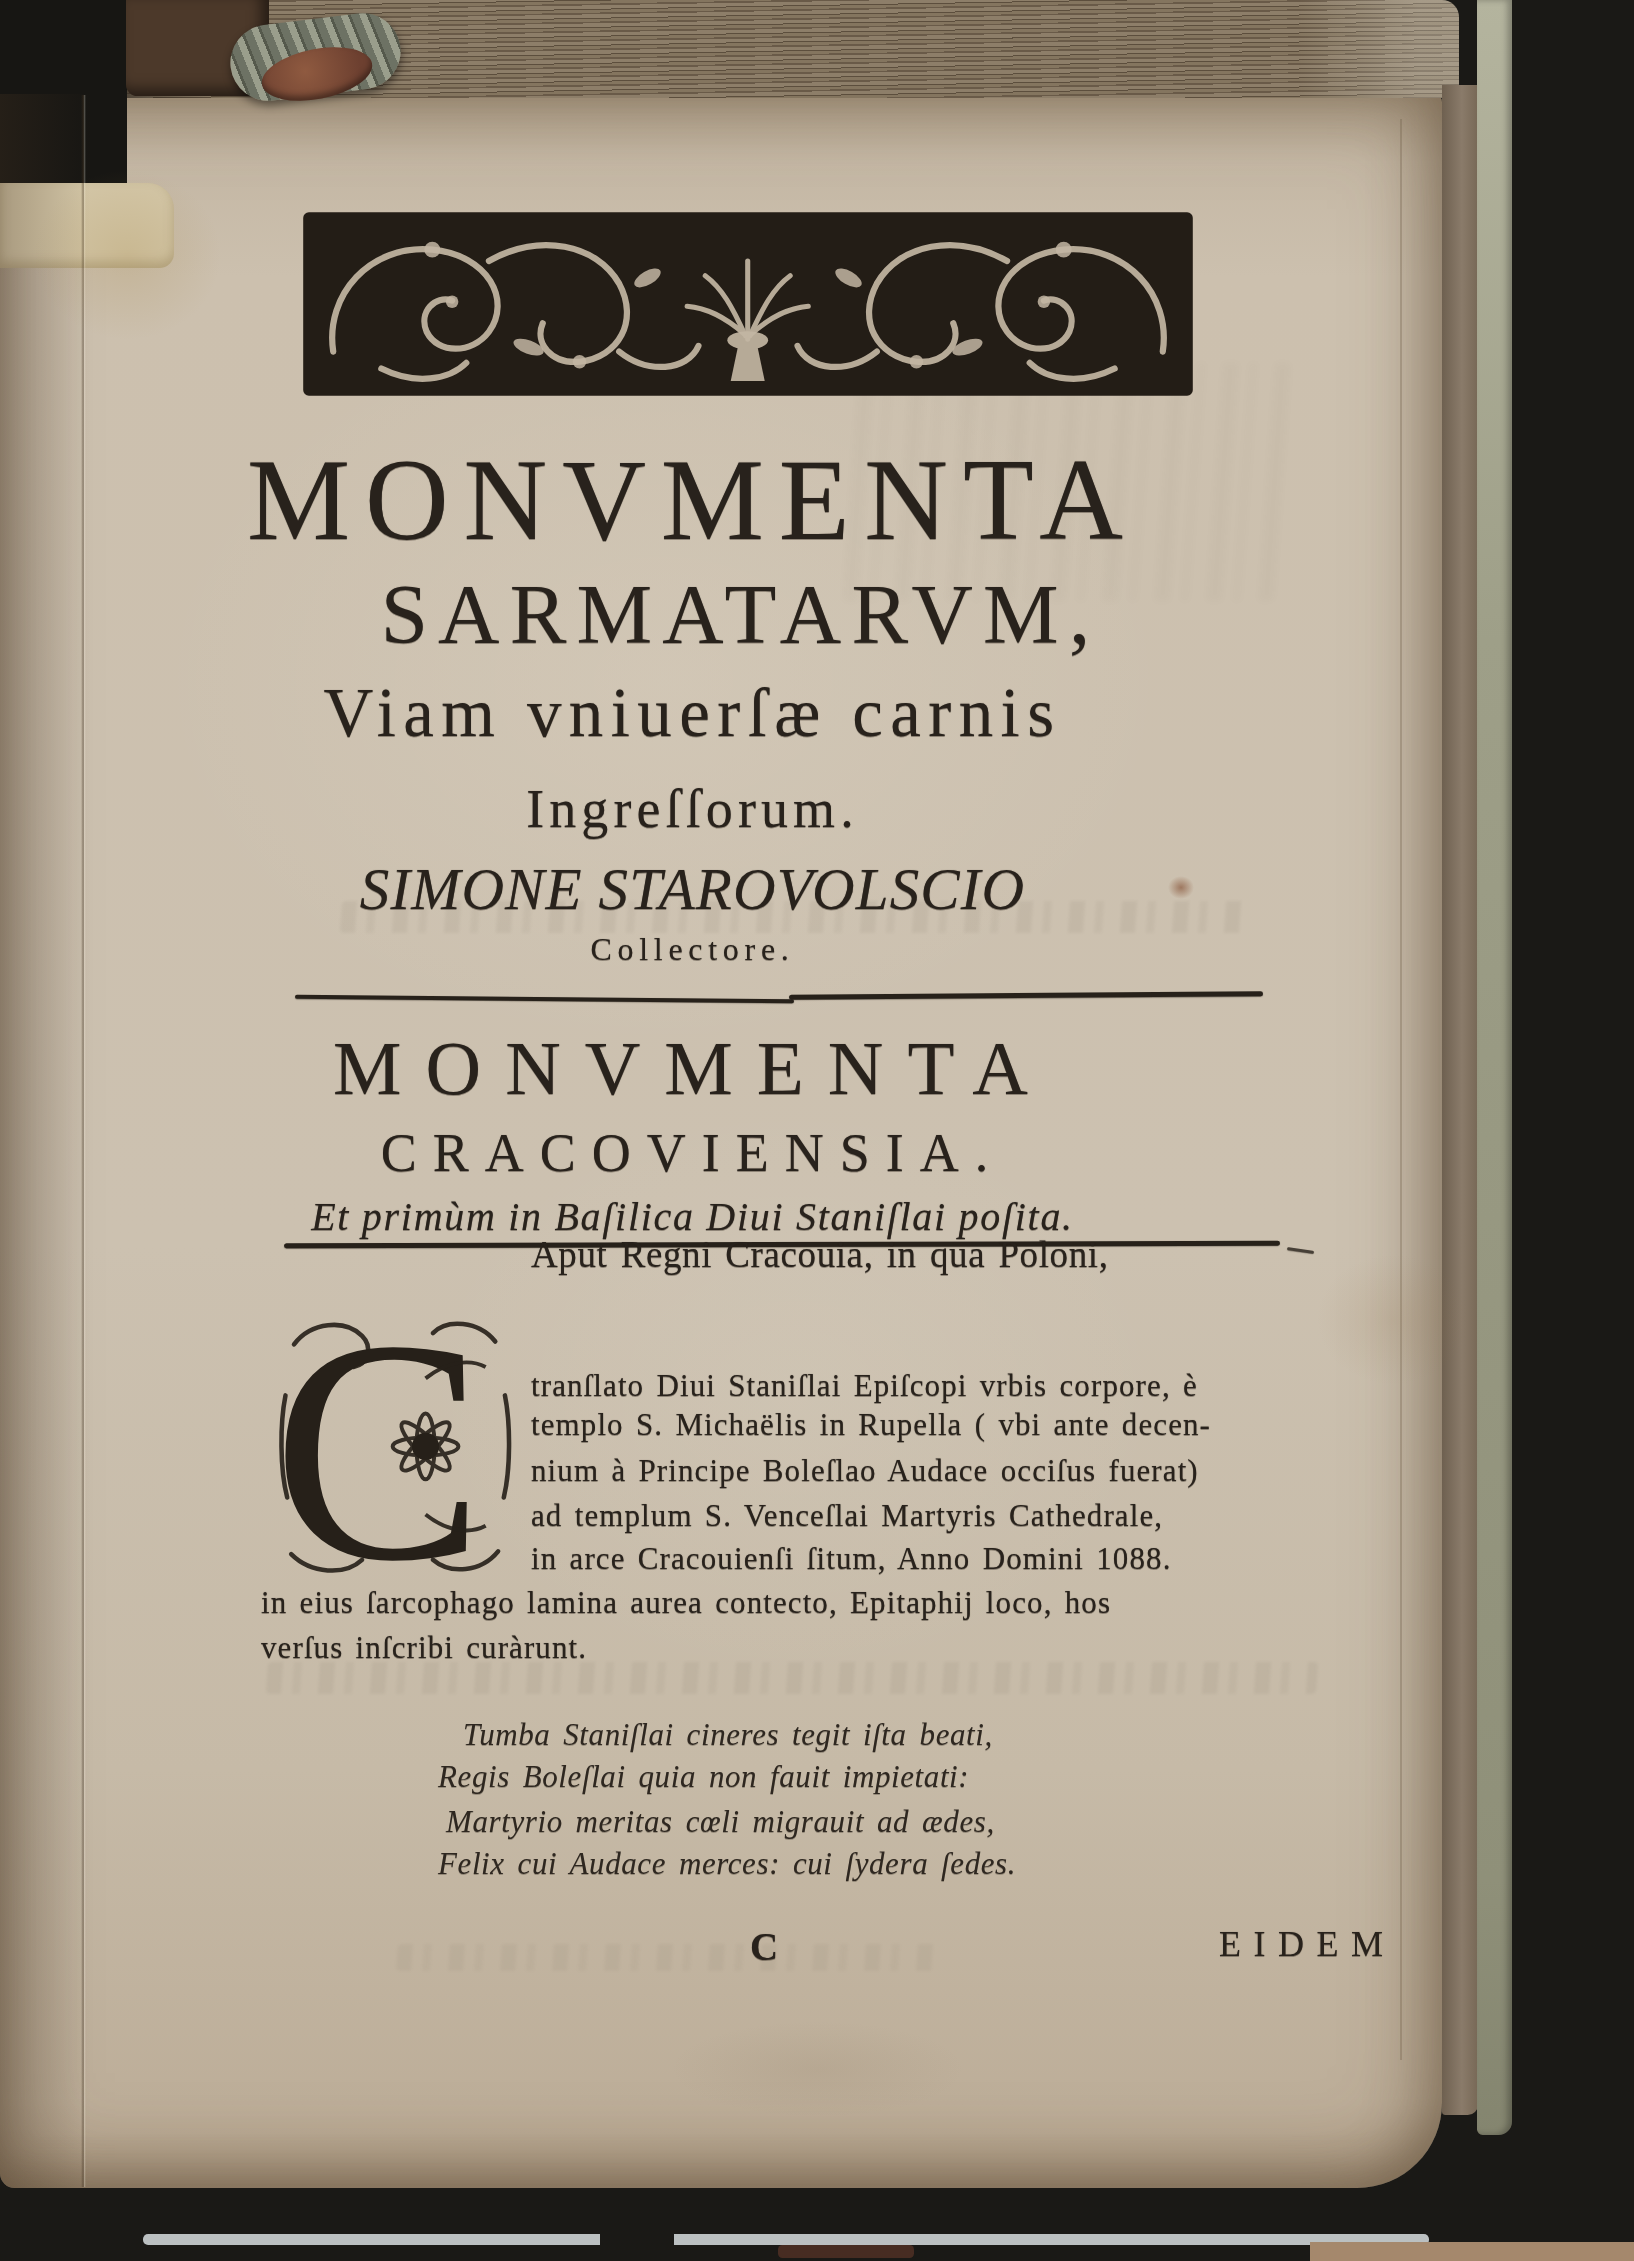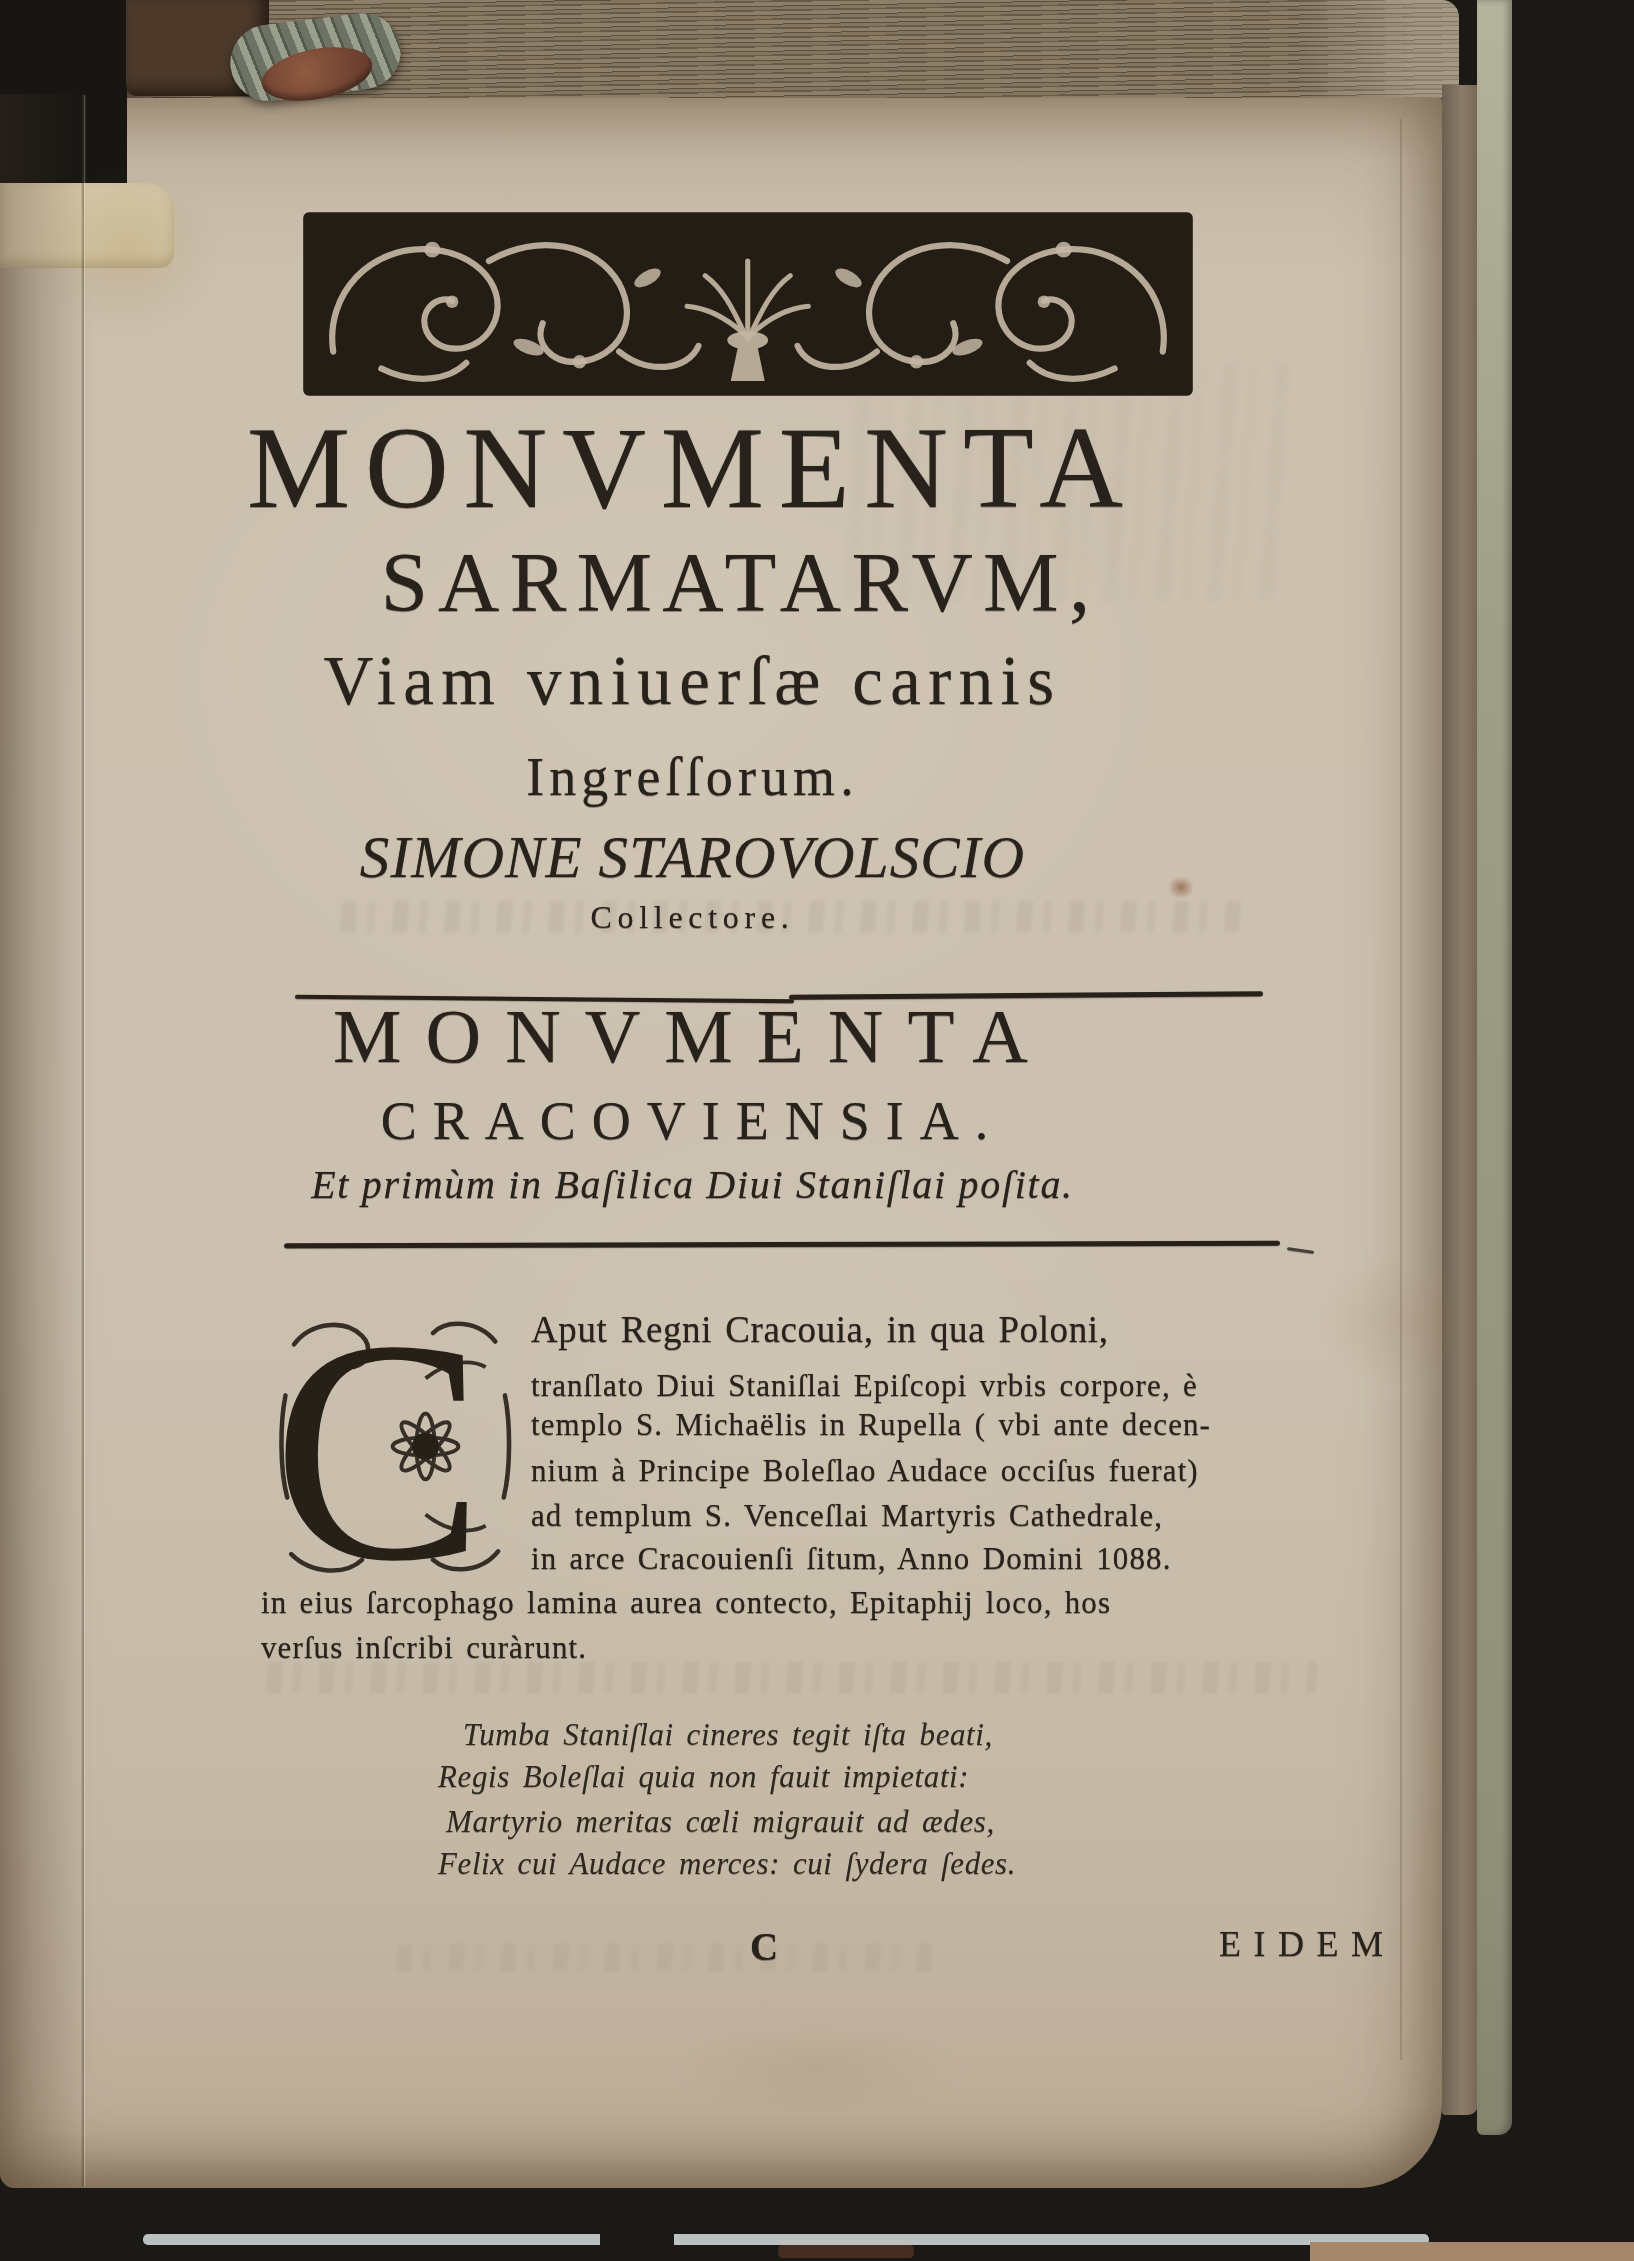--- a/index.html
+++ b/index.html
@@ -51,21 +51,21 @@
   .bottom-tan{position:absolute;left:1310px;top:2242px;width:325px;height:19.3px;background:#a5886c;}
   .bottom-red{position:absolute;left:778px;top:2245px;width:136px;height:12.5px;background:rgba(110,60,45,.55);border-radius:4.5px;}
 
   
   .stain{position:absolute;border-radius:50%;pointer-events:none;}
   .ghost{position:absolute;filter:blur(1.7px);opacity:.13;border-radius:4.5px;transform:skewX(-4deg);
         background:repeating-linear-gradient(90deg,rgba(95,85,70,.6) 0 14.8px,transparent 14.8px 26px,
                    rgba(95,85,70,.45) 26px 34px,transparent 34px 52px);}
 
   
-  .cline{position:absolute;left:85px;width:1215px;text-align:center;line-height:1;white-space:nowrap;}
+  .cline{position:absolute;left:85px;width:1215px;text-align:center;line-height:1;white-space:nowrap;margin-top:32px;}
   .ink{color:#28221c;text-shadow:0 0.6px 0.6px rgba(40,32,24,.35),0 0 1.1px rgba(40,32,24,.40);}
   .t-main   {font-size:116px;letter-spacing:14.8px;}
   .t-main2  {font-size:85px;letter-spacing:10.2px;padding-left:48px;}
   .t-viam   {font-size:69px;letter-spacing:7.4px;}
   .t-ingr   {font-size:54px;letter-spacing:5.1px;}
   .t-author {font-size:59px;letter-spacing:1.1px;font-style:italic;}
   .t-coll   {font-size:32px;letter-spacing:5.7px;}
   .t-head1  {font-size:77px;letter-spacing:24px;}
   .t-head2  {font-size:54px;letter-spacing:16px;}
   .t-subh   {font-size:40px;letter-spacing:1.7px;font-style:italic;}
@@ -177,21 +177,21 @@
       <ellipse cx="262" cy="240" rx="16" ry="58"></ellipse>
       <ellipse cx="262" cy="240" rx="16" ry="58" transform="rotate(45 262 240)"></ellipse>
       <ellipse cx="262" cy="240" rx="16" ry="58" transform="rotate(90 262 240)"></ellipse>
       <ellipse cx="262" cy="240" rx="16" ry="58" transform="rotate(135 262 240)"></ellipse>
       <path d="M262,120 C300,90 340,85 368,100"></path>
       <path d="M262,360 C300,390 340,395 368,380"></path>
     </g>
     <circle cx="262" cy="240" r="24" fill="#262019"></circle>
   </svg>
 
-  <div class="pline pline-first ink" style="left:531px;top:1308px;">Aput Regni Cracouia, in qua Poloni,</div>
+  <div class="pline pline-first ink" style="left:531px;top:1233px;">Aput Regni Cracouia, in qua Poloni,</div>
   <div class="pline ink" style="left:531px;top:1367px;">tranſlato Diui Staniſlai Epiſcopi vrbis corpore, è</div>
   <div class="pline ink" style="left:531px;top:1406px;">templo S. Michaëlis in Rupella ( vbi ante decen-</div>
   <div class="pline ink" style="left:531px;top:1452px;">nium à Principe Boleſlao Audace occiſus fuerat)</div>
   <div class="pline ink" style="left:531px;top:1497px;">ad templum S. Venceſlai Martyris Cathedrale,</div>
   <div class="pline ink" style="left:531px;top:1540px;">in arce Cracouienſi ſitum, Anno Domini 1088.</div>
   <div class="pline ink" style="left:261px;top:1584px;">in eius ſarcophago lamina aurea contecto, Epitaphij loco, hos</div>
   <div class="pline ink" style="left:261px;top:1629px;">verſus inſcribi curàrunt.</div>
 
   <div class="vline" style="left:463px;top:1717px;">Tumba Staniſlai cineres tegit iſta beati,</div>
   <div class="vline" style="left:438px;top:1759px;">Regis Boleſlai quia non fauit impietati:</div>

